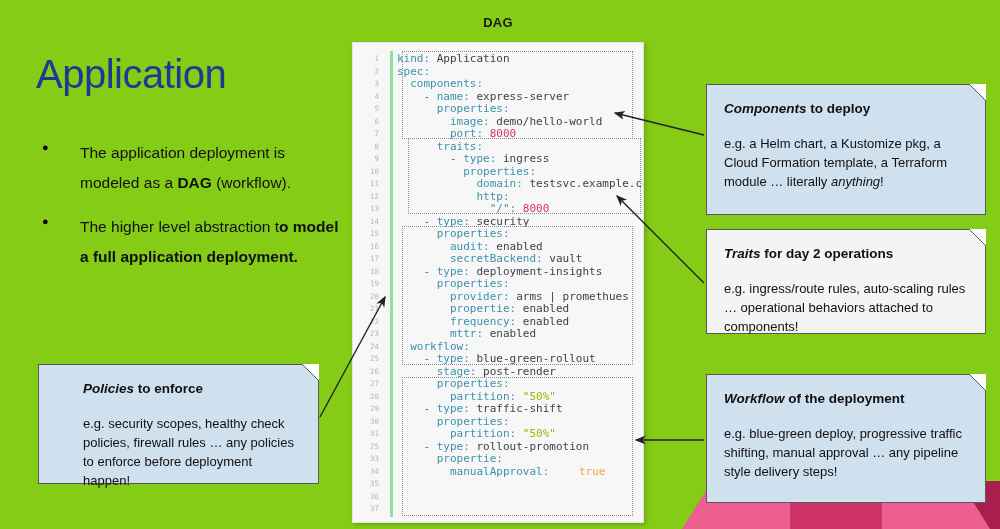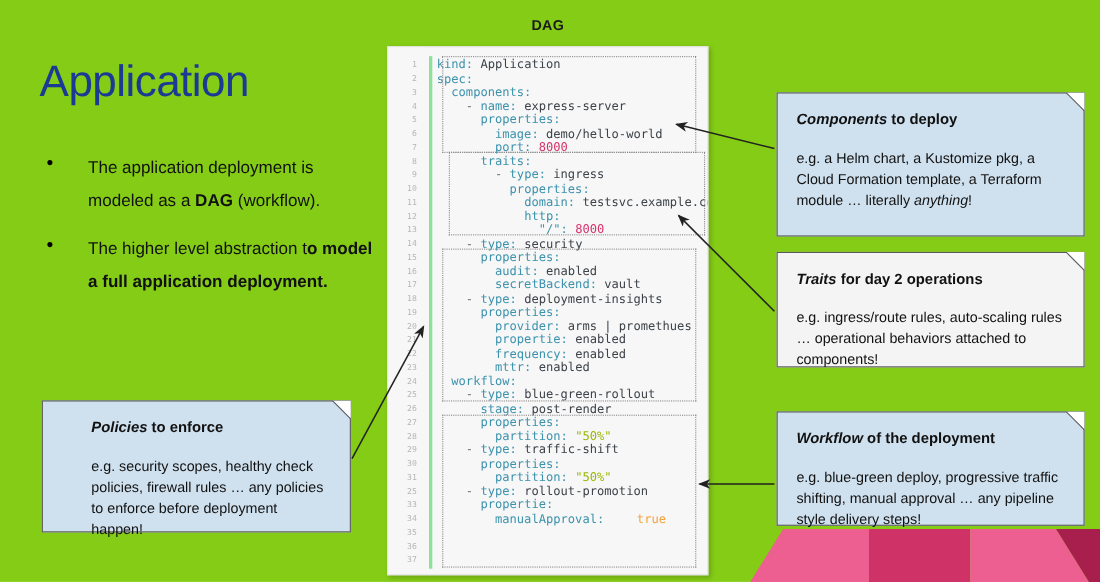--- a/index.html
+++ b/index.html
@@ -221,21 +221,21 @@
     <svg class="fold" viewBox="0 0 17 17">
       <polygon points="0,0 17,17 17,0" fill="#ffffff" stroke="none"></polygon>
       <polyline points="0,0 17,17" fill="none" stroke="#59595c" stroke-width="1"></polyline>
     </svg>
     <div class="ct">
       <i id="c2te">Traits</i><span id="c2tr"> for day 2 operations</span>
     </div>
     <div class="cb"><span id="c2b">e.g. ingress/route rules, auto-scaling rules … operational behaviors attached to components!</span></div>
   </div>
 
-  <div class="callout blue" style="left:706px; top:374px; width:280px; height:104px;">
+  <div class="callout blue" style="left:706px; top:374px; width:280px; height:129px;">
     <svg class="fold" viewBox="0 0 17 17">
       <polygon points="0,0 17,17 17,0" fill="#ffffff" stroke="none"></polygon>
       <polyline points="0,0 17,17" fill="none" stroke="#59595c" stroke-width="1"></polyline>
     </svg>
     <div class="ct">
       <i id="c3te">Workflow</i><span id="c3tr"> of the deployment</span>
     </div>
     <div class="cb"><span id="c3b">e.g. blue-green deploy, progressive traffic shifting, manual approval … any pipeline style delivery steps!</span></div>
   </div>
 

